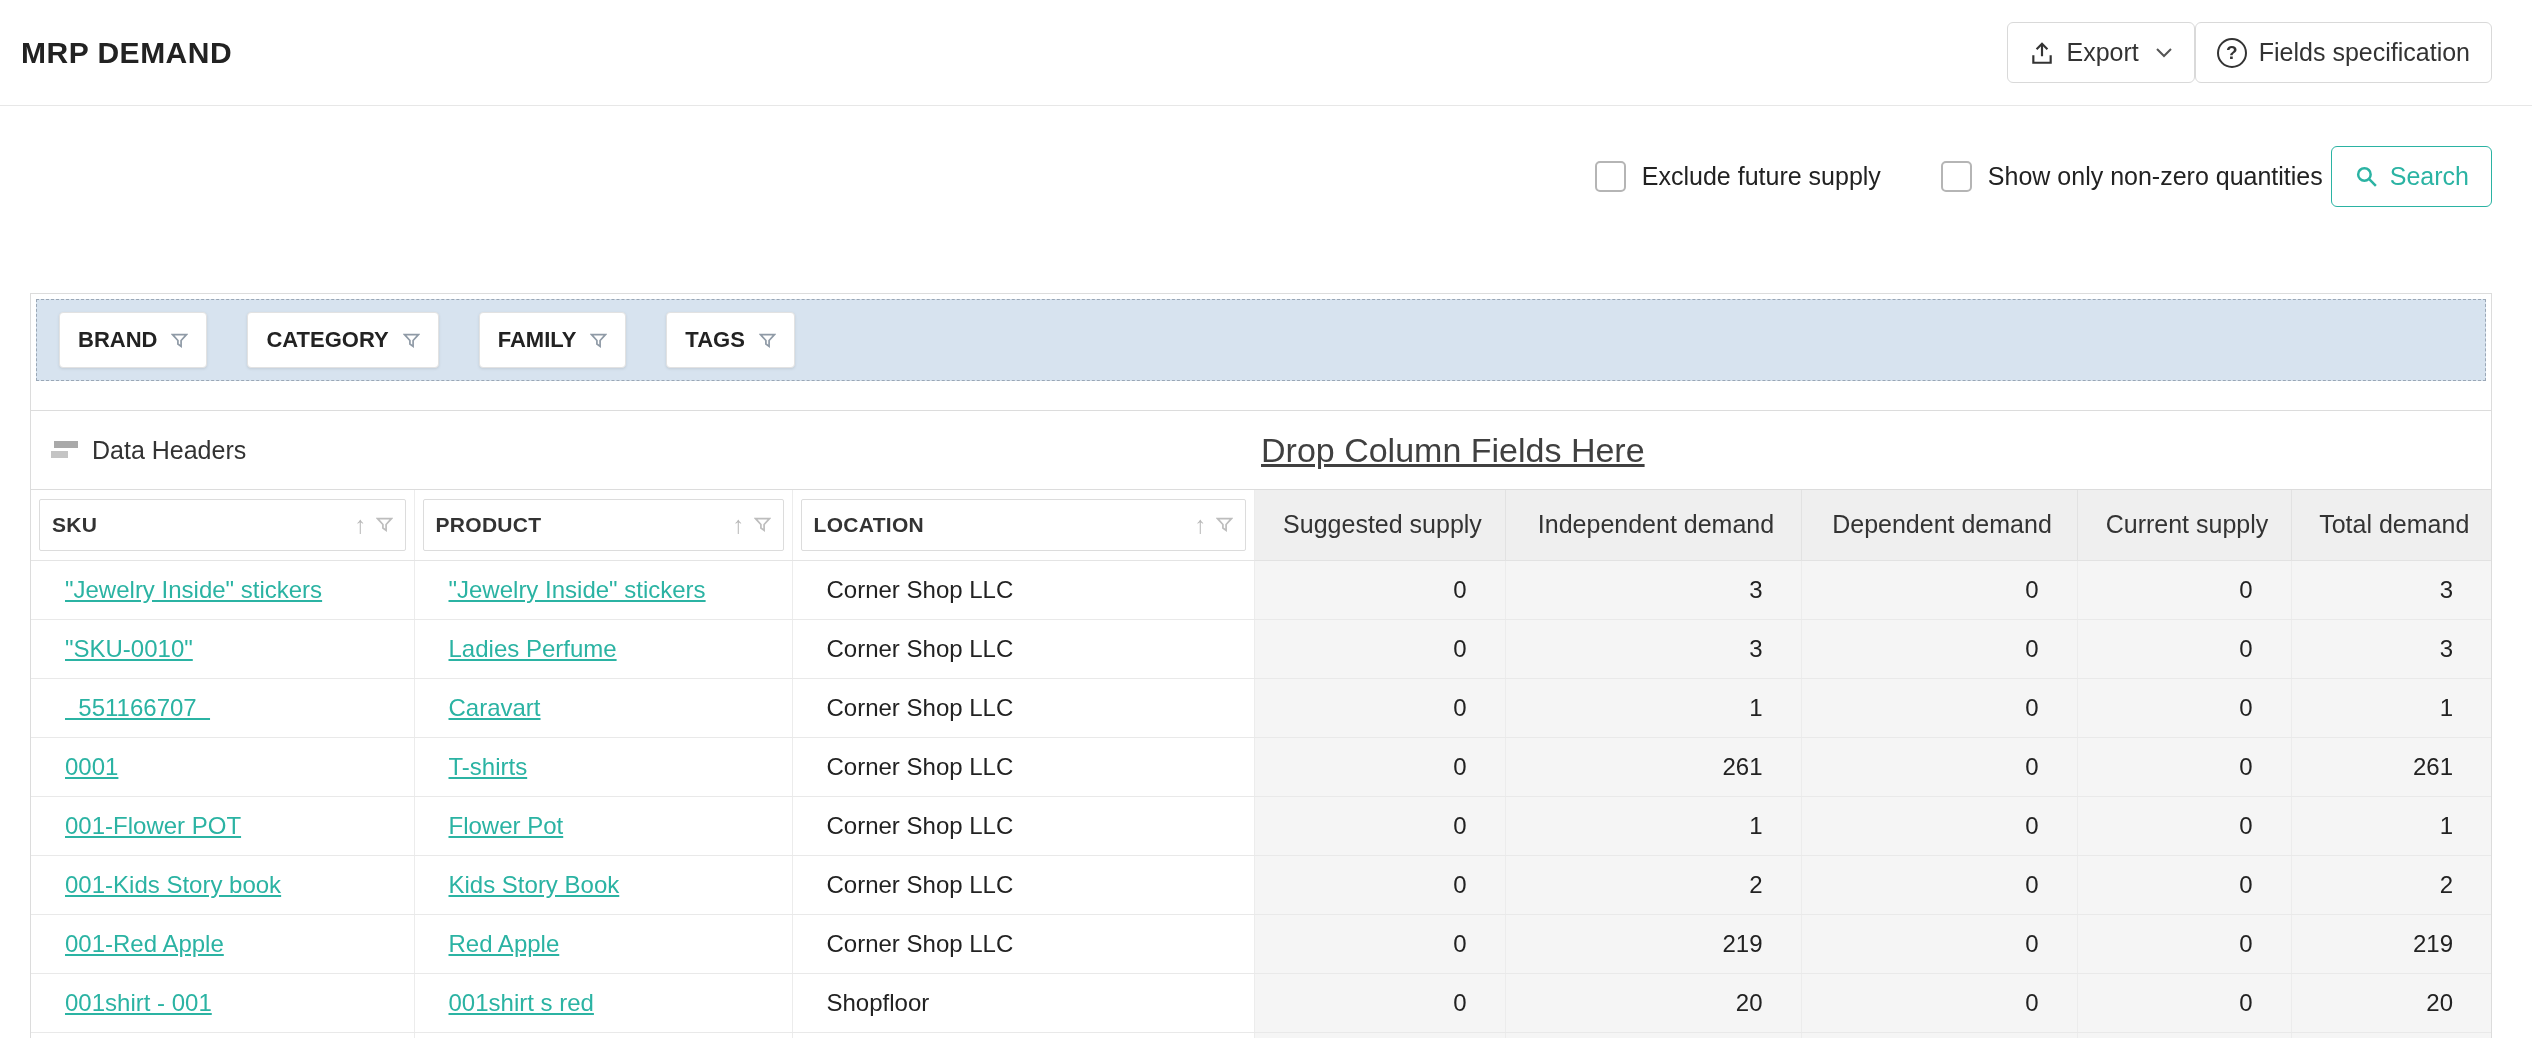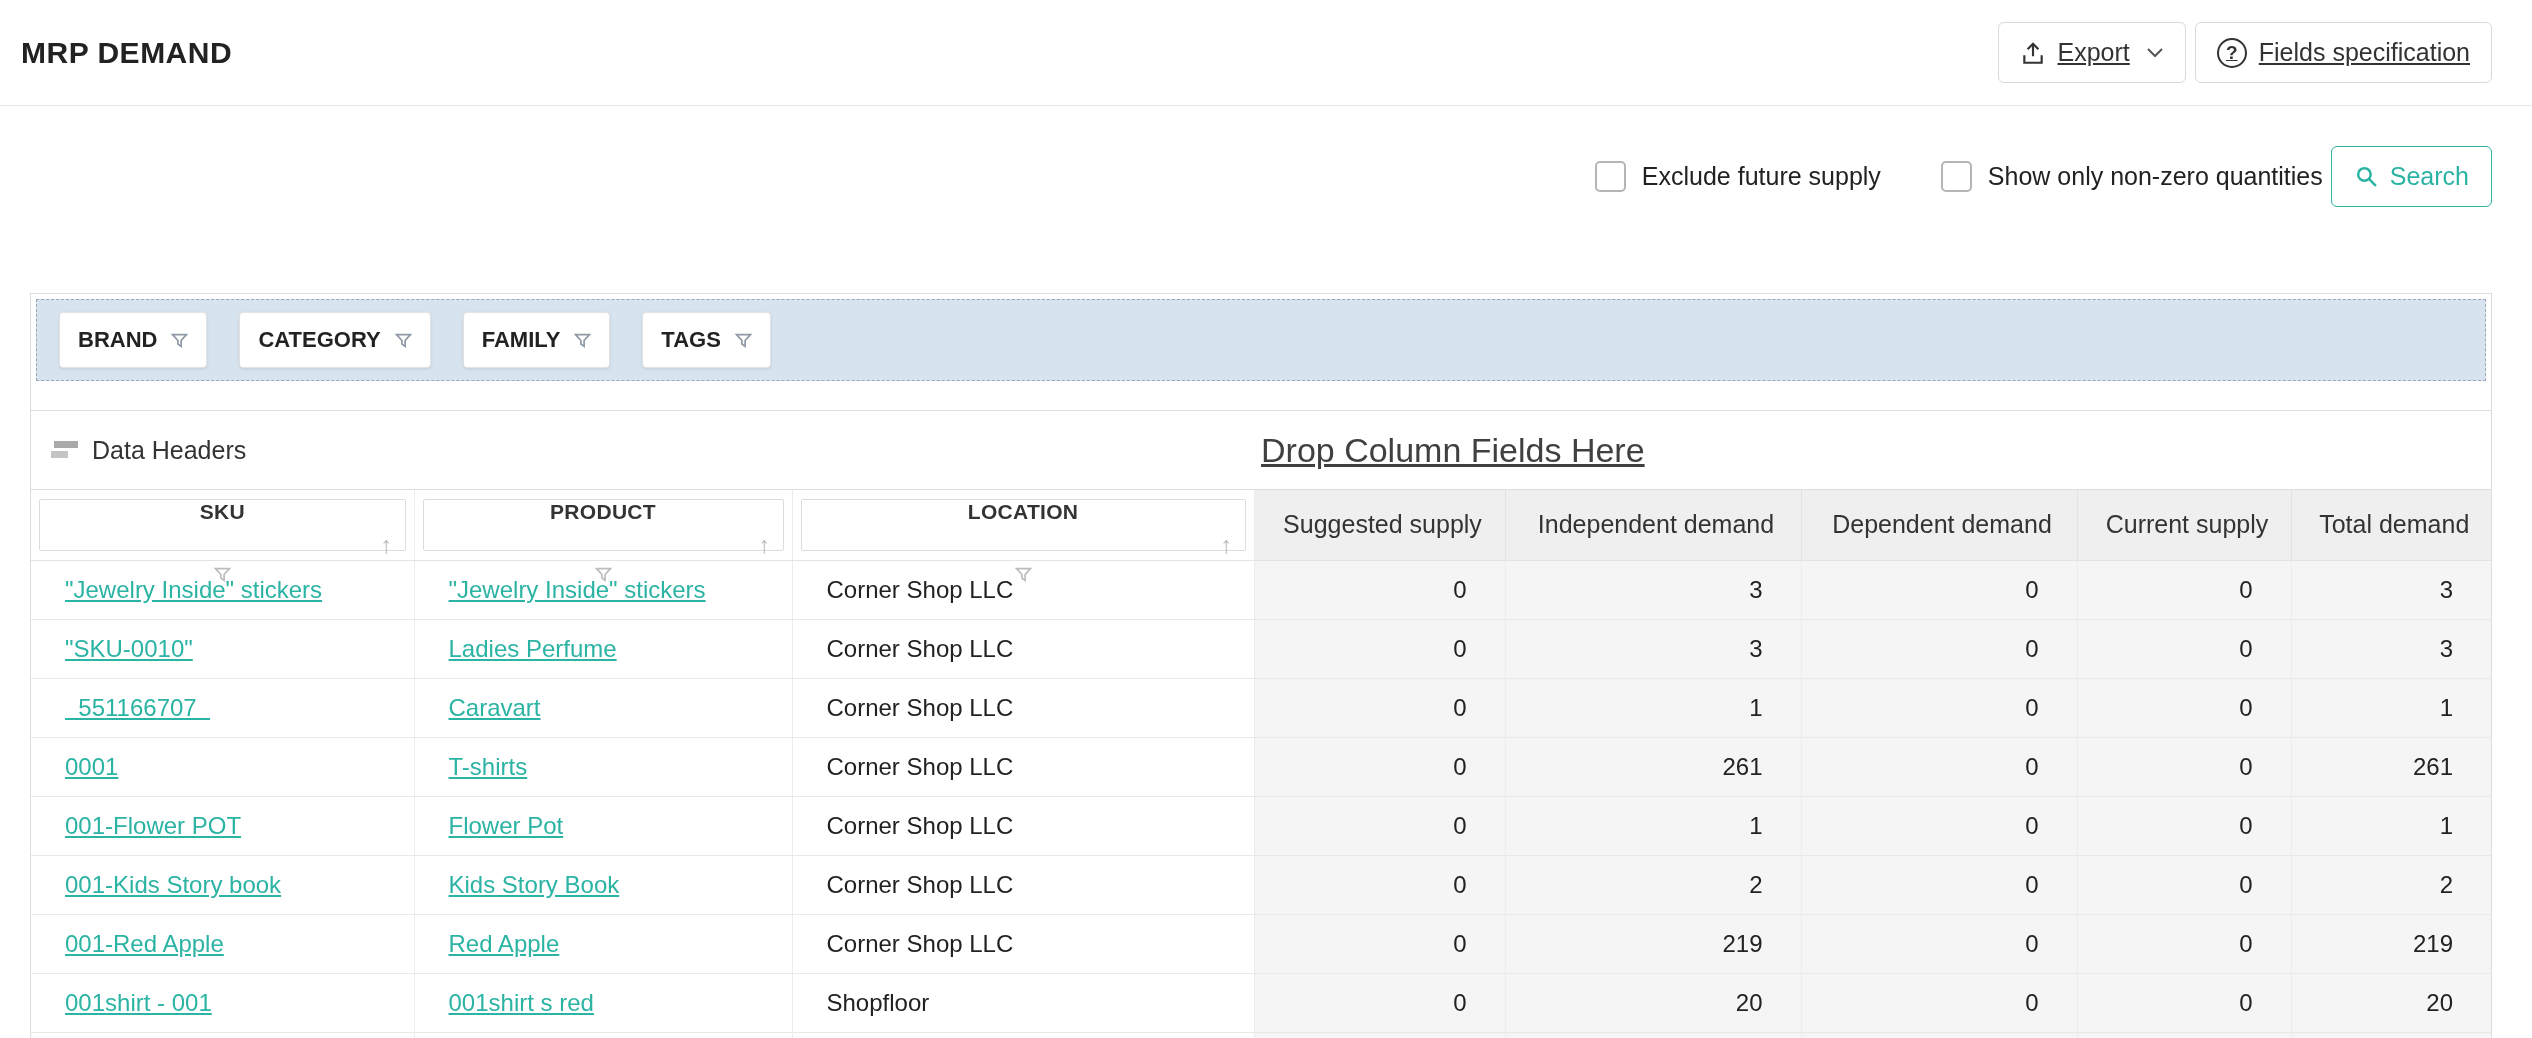--- a/index.html
+++ b/index.html
@@ -2,21 +2,21 @@
 <html><head>
 <meta charset="utf-8">
 <style>
   * { box-sizing: border-box; margin: 0; padding: 0; }
   html, body { width: 2532px; height: 1038px; overflow: hidden; background: #fff; }
   body { font-family: "Liberation Sans", sans-serif; color: #333; }
 
   
   .top-bar { display: flex; align-items: center; height: 106px; padding: 0 40px 0 21px; border-bottom: 1px solid #e7e7e7; }
   .page-title { font-size: 30px; font-weight: bold; color: #222; letter-spacing: 0.5px; }
-  .top-actions { margin-left: auto; display: flex; gap: 9px; text-decoration: underline; }
+  .top-actions { margin-left: auto; display: flex; gap: 0; }
   button { font-family: inherit; }
   .btn { display: inline-flex; align-items: center; gap: 12px; height: 61px; padding: 0 21px; background: #fff;
          border: 1px solid #d9d9d9; border-radius: 6px; font-size: 25px; color: #333; cursor: pointer; }
   .q-circle { display: inline-flex; align-items: center; justify-content: center; width: 30px; height: 30px;
               border: 2px solid #333; border-radius: 50%; font-size: 19px; font-weight: bold; color: #333; }
 
   
   .filter-row { display: flex; align-items: center; padding: 40px 40px 0 30px; }
   .checkbox-item { display: flex; align-items: center; gap: 16px; font-size: 25px; color: #222; cursor: pointer; }
   .checkbox-box { width: 31px; height: 31px; border: 2px solid #b5b5b5; border-radius: 5px; background: #fff; flex: none; }
@@ -25,38 +25,38 @@
   .search-input { margin-left: 52px; width: 302px; height: 59px; border: 1px solid #ddd; border-radius: 6px;
                   padding: 0 20px; font-size: 24px; font-family: inherit; color: #333; outline: none; }
   .search-input::placeholder { color: #b9bdc1; }
   .search-btn { margin-left: 8px; display: inline-flex; align-items: center; gap: 11px; height: 61px; padding: 0 22px;
                 background: #fff; border: 1px solid #2bb3a3; border-radius: 6px; font-size: 25px; color: #2bb3a3; cursor: pointer; }
 
   
   .grid-widget { margin: 86px 40px 0 30px; border: 1px solid #dcdcdc; }
   .group-strip { padding: 5px; }
   .group-panel { background: #d7e3ef; border: 1px dashed #9aa7b6; min-height: 82px; display: flex; align-items: center;
-                 padding: 0 22px; gap: 32px; }
+                 padding: 0 22px; gap: 40px; }
   .chip { display: inline-flex; align-items: center; gap: 14px; height: 56px; padding: 0 18px; background: #fff;
           border: 1px solid #e2e2e2; border-radius: 4px; font-size: 22px; font-weight: bold; color: #222;
           box-shadow: 0 1px 3px rgba(0,0,0,0.10); cursor: pointer; }
 
   .headers-bar { position: relative; display: flex; align-items: center; gap: 13px; height: 80px; margin-top: 24px;
                  padding: 0 20px; border-top: 1px solid #dcdcdc; border-bottom: 1px solid #dcdcdc; font-size: 25px; color: #333; }
   .drop-hint { position: absolute; left: 50%; color: #404040; font-size: 34px; text-decoration: underline; }
 
   table.grid-table { width: 100%; border-collapse: collapse; table-layout: fixed; }
   thead tr { height: 70px; }
   th { font-weight: normal; vertical-align: middle; padding: 0; }
   th.key-col { background: #fff; border-right: 1px solid #ececec; border-bottom: 1px solid #e4e4e4; }
   th.val-col { background: #efefef; border-right: 1px solid #e2e2e2; border-bottom: 1px solid #e2e2e2;
                font-size: 25px; color: #333; text-align: center; padding-left: 6px; }
   th.val-col:last-child { border-right: none; }
   .col-box { display: flex; align-items: center; gap: 9px; height: 52px; margin: 0 8px; padding: 0 12px;
-             border: 1px solid #dcdcdc; background: #fff; border-radius: 2px; cursor: pointer; flex-direction: column; }
+             border: 1px solid #dcdcdc; background: #fff; border-radius: 2px; cursor: pointer; }
   .col-label { font-size: 21px; font-weight: bold; color: #333; letter-spacing: 0.3px; }
   .sort-arrow { margin-left: auto; font-size: 24px; color: #b8b8b8; line-height: 1; cursor: pointer; }
   .funnel { flex: none; cursor: pointer; }
 
   tbody tr { height: 59px; }
   td { vertical-align: middle; border-bottom: 1px solid #e9e9e9; border-right: 1px solid #ececec; }
   td.key-cell { background: #fff; padding: 0 10px 0 34px; font-size: 24px; color: #222; overflow: hidden; white-space: nowrap; }
   td.num-cell { background: #f5f5f5; text-align: right; padding-right: 38px; font-size: 24px; color: #222; }
   td.num-cell:last-child { border-right: none; }
   a.grid-link { color: #2bb3a3; text-decoration: underline; cursor: pointer; }

